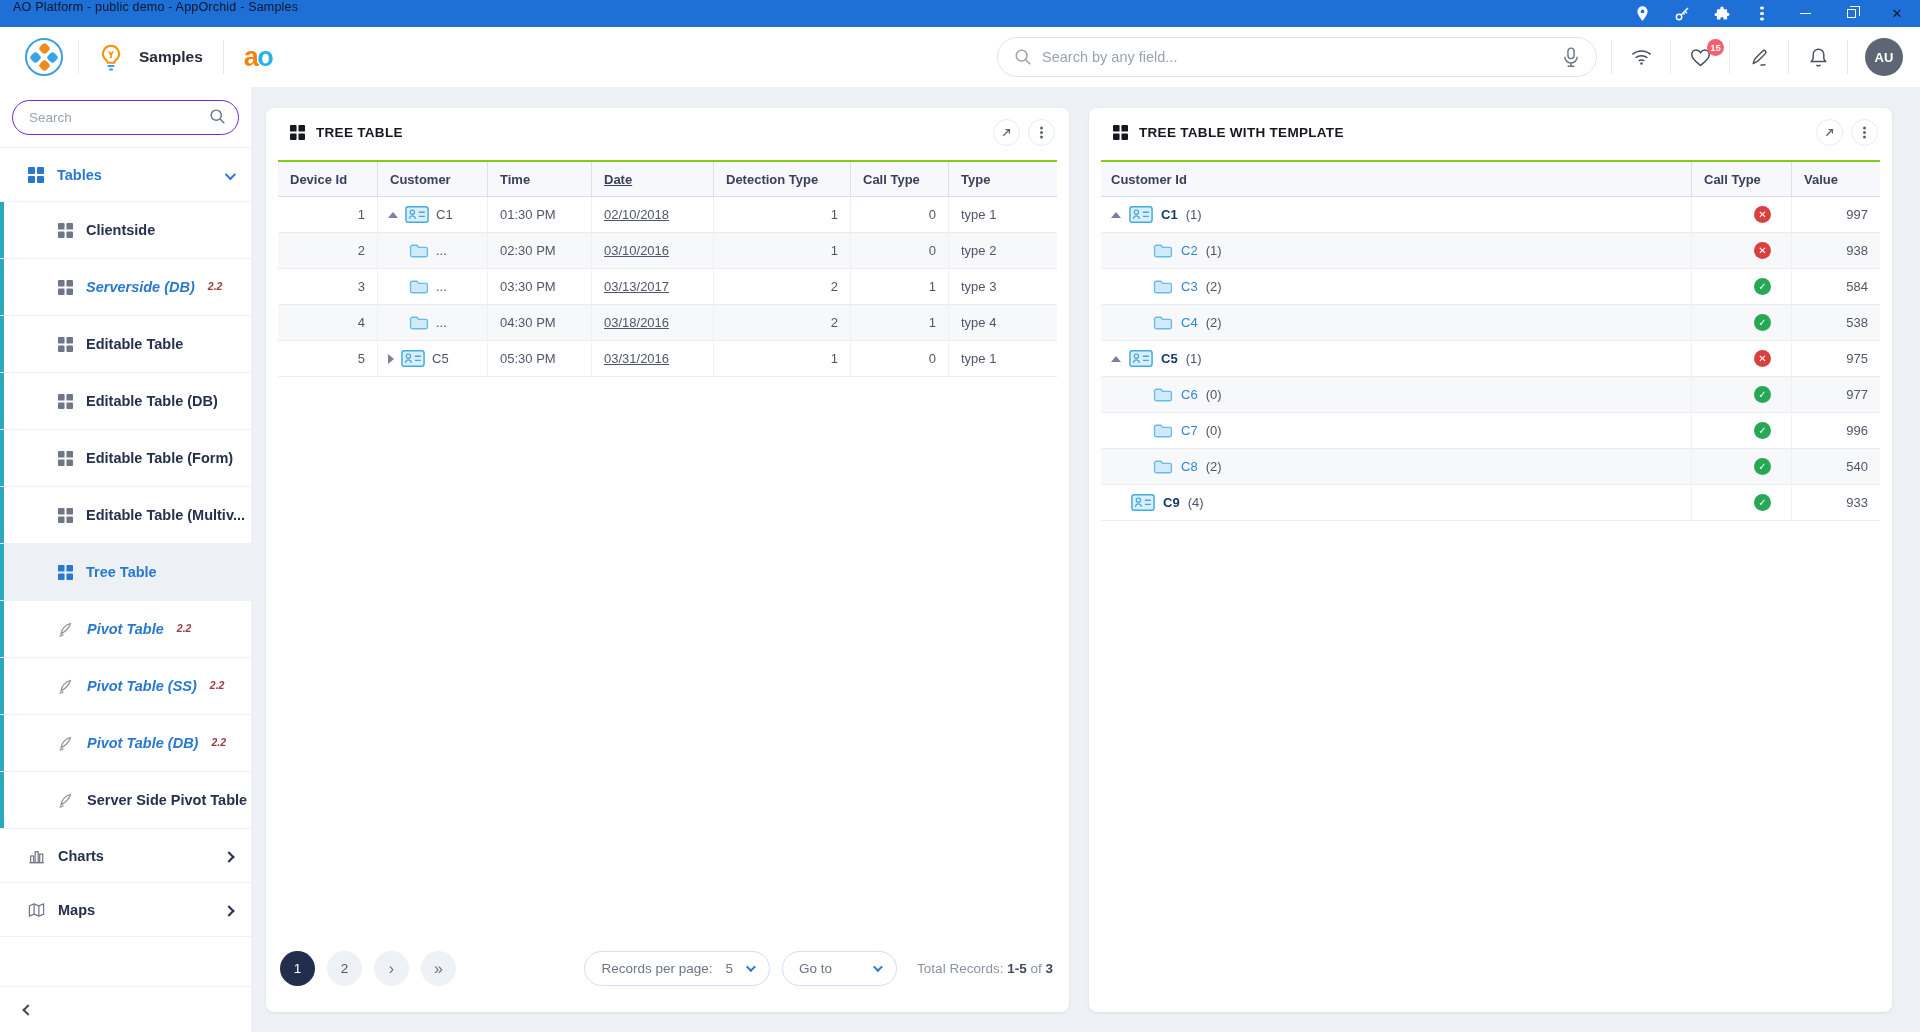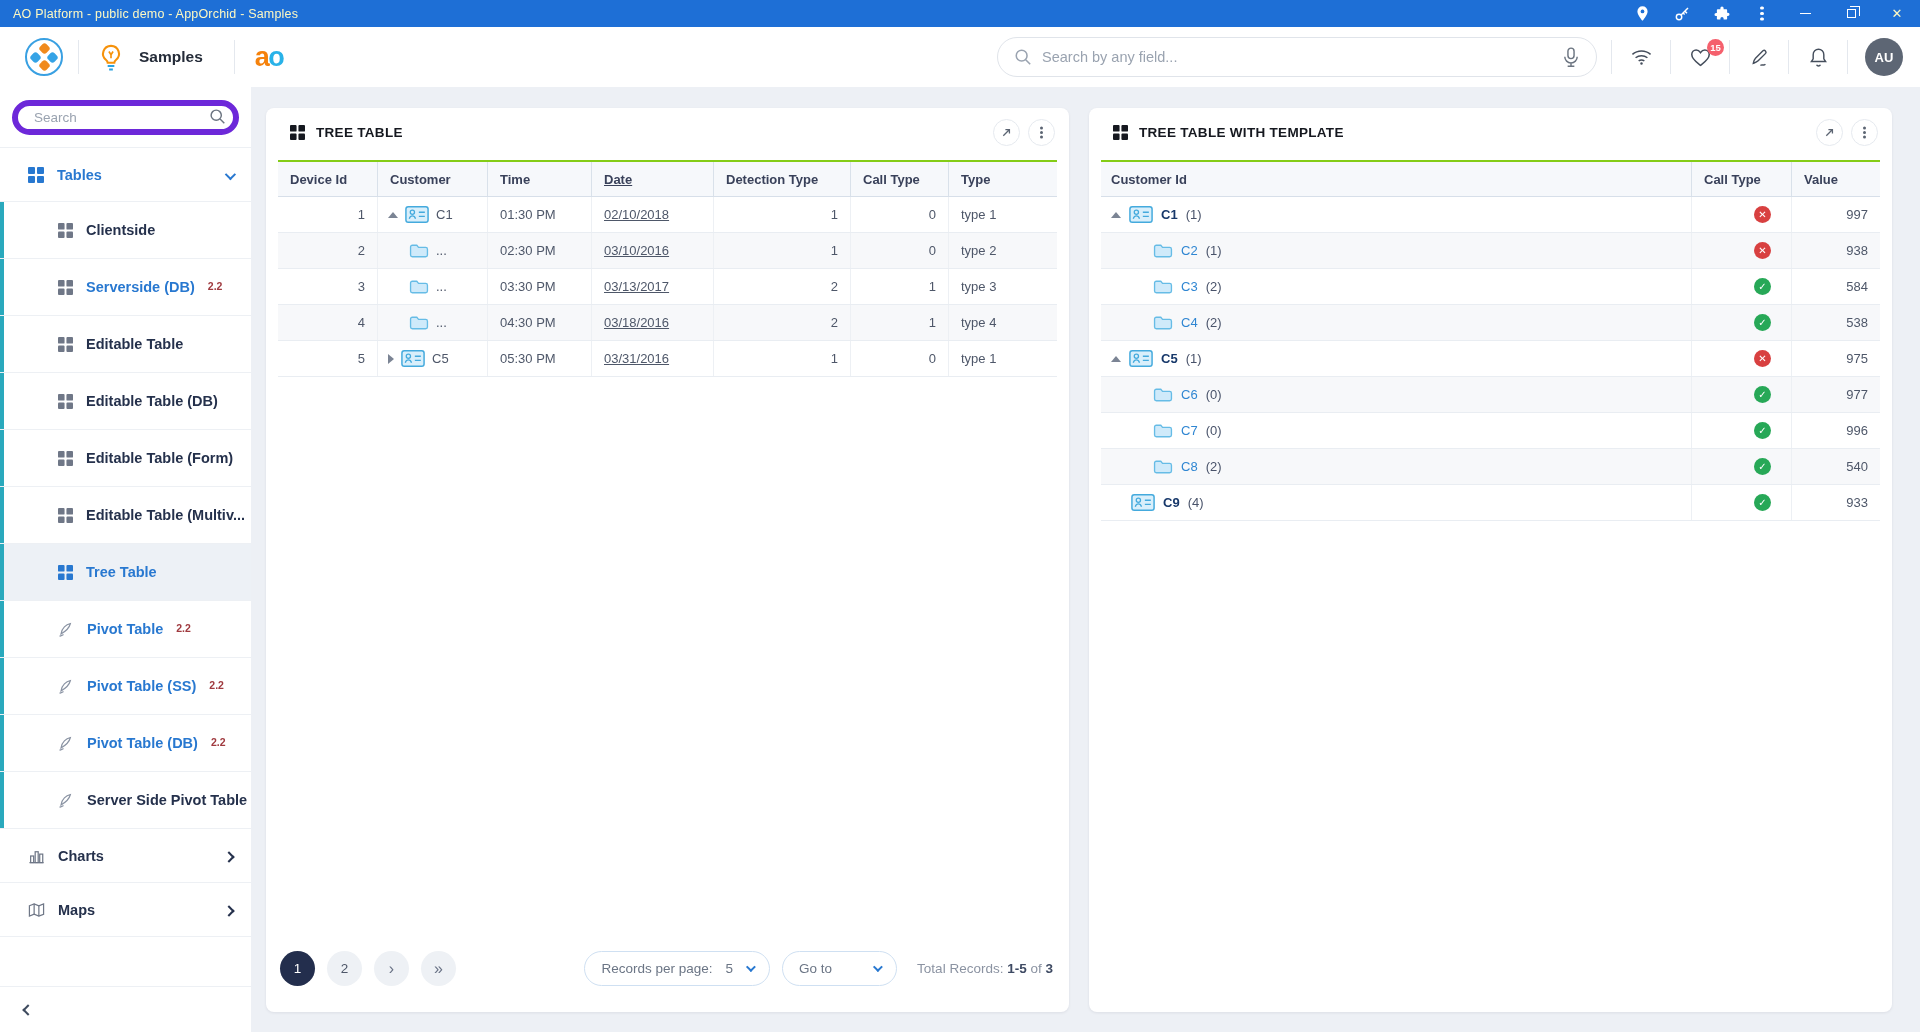--- a/index.html
+++ b/index.html
@@ -1,65 +1,65 @@
 <!DOCTYPE html>
 <html><head>
 <meta charset="utf-8">
 <style>
   * { margin:0; padding:0; box-sizing:border-box; }
   html,body { width:1920px; height:1032px; overflow:hidden; }
   body { font-family:"Liberation Sans","DejaVu Sans",sans-serif; background:#edf0f5; color:#25314c; }
 
   
-  .titlebar { height:27px; background:#1e6fd6; display:flex; align-items:center; color:#fef9c3; }
+  .titlebar { height:27px; background:#1e6fd6; display:flex; color:#0f172a; }
   .tb-title { padding-left:13px; font-size:12.5px; letter-spacing:.2px; }
   .tb-right { margin-left:auto; display:flex; align-items:center; height:100%; }
   .tb-ic { width:40px; height:100%; display:flex; align-items:center; justify-content:center; }
   .vdots { width:3.5px; height:3.5px; border-radius:50%; background:#fff; box-shadow:0 -5.5px 0 #fff, 0 5.5px 0 #fff; }
   .win-btn { width:46px; height:100%; display:flex; align-items:center; justify-content:center; }
   .wmin { width:11px; height:1.6px; background:#fff; }
   .wrest { width:9px; height:9px; border:1.5px solid #fff; position:relative; }
   .wrest::before { content:""; position:absolute; top:-4px; left:2.5px; width:9px; height:9px; border-top:1.5px solid #fff; border-right:1.5px solid #fff; }
   .wclose::before { content:"✕"; font-size:13px; }
 
   
   .appbar { height:60px; background:#fff; display:flex; align-items:center; padding-left:10px; }
   .ab-logo { width:38px; height:38px; border-radius:50%; border:2px solid #39a0e2; position:relative; margin:0 15px; background:#fff; }
   .petal { position:absolute; width:9px; height:9px; border-radius:3px; transform:rotate(45deg); }
   .pt { top:4px; left:12.5px; background:#f08a1d; } .pr { top:12.5px; left:21px; background:#35a3e6; }
   .pb { top:21px; left:12.5px; background:#f08a1d; } .pl { top:12.5px; left:4px; background:#35a3e6; }
   .ab-div { width:1px; height:34px; background:#e4e8ee; }
   .ab-bulb { margin:0 16px 0 20px; display:flex; }
-  .ab-title { font-size:15.5px; font-weight:700; color:#242b38; margin-right:31px; }
+  .ab-title { font-size:15.5px; font-weight:700; color:#242b38; margin-right:20px; }
   .ab-ao { font-size:27px; font-weight:800; letter-spacing:-1.5px; margin:0 20px; }
   .ao-a { color:#f5820c; } .ao-o { color:#29b2e8; }
   .search-wrap { margin-left:auto; width:600px; height:40px; border:1px solid #e0e4ea; border-radius:20px; display:flex; align-items:center; padding:0 16px; gap:10px; color:#9aa3b0; background:#fff; }
   .search-wrap input { flex:1; border:none; outline:none; font-size:14.5px; color:#3d4656; font-family:inherit; }
   .search-wrap input::placeholder { color:#9aa3b0; }
   .ab-right { display:flex; align-items:center; height:100%; margin-left:14px; }
   .ab-ic { width:58px; display:flex; justify-content:center; position:relative; color:#454e5c; }
   .heart-badge { position:absolute; top:-9px; right:5px; min-width:17px; height:17px; border-radius:9px; background:#f5606d; color:#fff; font-size:9.5px; font-weight:700; display:flex; align-items:center; justify-content:center; padding:0 3px; }
   .avatar { width:38px; height:38px; border-radius:50%; background:#5d6674; color:#fff; font-size:13px; font-weight:700; display:flex; align-items:center; justify-content:center; margin:0 17px; }
 
   
   .shell { display:flex; height:945px; }
 
   
   .sidebar { width:251px; background:#fff; display:flex; flex-direction:column; }
   .sb-search { margin:13px 12px 12px; position:relative; }
-  .sb-search input { width:100%; height:35px; border:6px solid #6d28d9; border-radius:18px; padding:0 40px 0 16px; font-size:13.5px; color:#4a5568; outline:none; font-family:inherit; }
+  .sb-search input { width:100%; height:35px; border:1px solid #6d28d9; border-radius:18px; padding:0 40px 0 16px; font-size:13.5px; color:#4a5568; outline:none; font-family:inherit; }
   .sb-search input::placeholder { color:#9aa3b0; }
   .sb-search .mag { position:absolute; right:13px; top:8px; color:#6b7480; }
   .sb-nav { flex:1; border-top:1px solid #edf0f4; overflow:hidden; }
   .sb-sec { height:54px; display:flex; align-items:center; padding:0 18px 0 28px; gap:13px; border-bottom:1px solid #edf0f4; font-size:14.5px; font-weight:600; color:#25314c; cursor:pointer; }
   .sb-sec.blue { color:#2878d0; }
   .sb-sec .sp { margin-left:auto; }
   .sb-item { height:57px; display:flex; align-items:center; padding-left:58px; gap:13px; border-bottom:1px solid #edf0f4; box-shadow:inset 4px 0 0 #2aa9bd; font-size:14.5px; font-weight:600; color:#25314c; cursor:pointer; }
   .sb-item .sic { color:#6f7787; flex:0 0 auto; }
-  .sb-item.blue { color:#2878d0; }
+  .sb-item.blue { color:#2878d0;font-style:italic; }
   .sb-item.active { background:#edf1f6; color:#2878d0; }
   .sb-item.active .sic { color:#2878d0; }
   .sb-item .lbl { white-space:nowrap; overflow:hidden; text-overflow:ellipsis; }
   .badge22 { font-size:10.5px; font-weight:700; color:#a03a3f; transform:translateY(-1px); }
   .badge22:empty { display:none; }
   .chev { width:8px; height:8px; border-right:2px solid #25314c; border-bottom:2px solid #25314c; display:inline-block; }
   .chev.blue { border-color:#2878d0; }
   .chev.down { transform:rotate(45deg) translateY(-2px); }
   .chev.right { transform:rotate(-45deg); }
   .chev.left { transform:rotate(135deg); }

